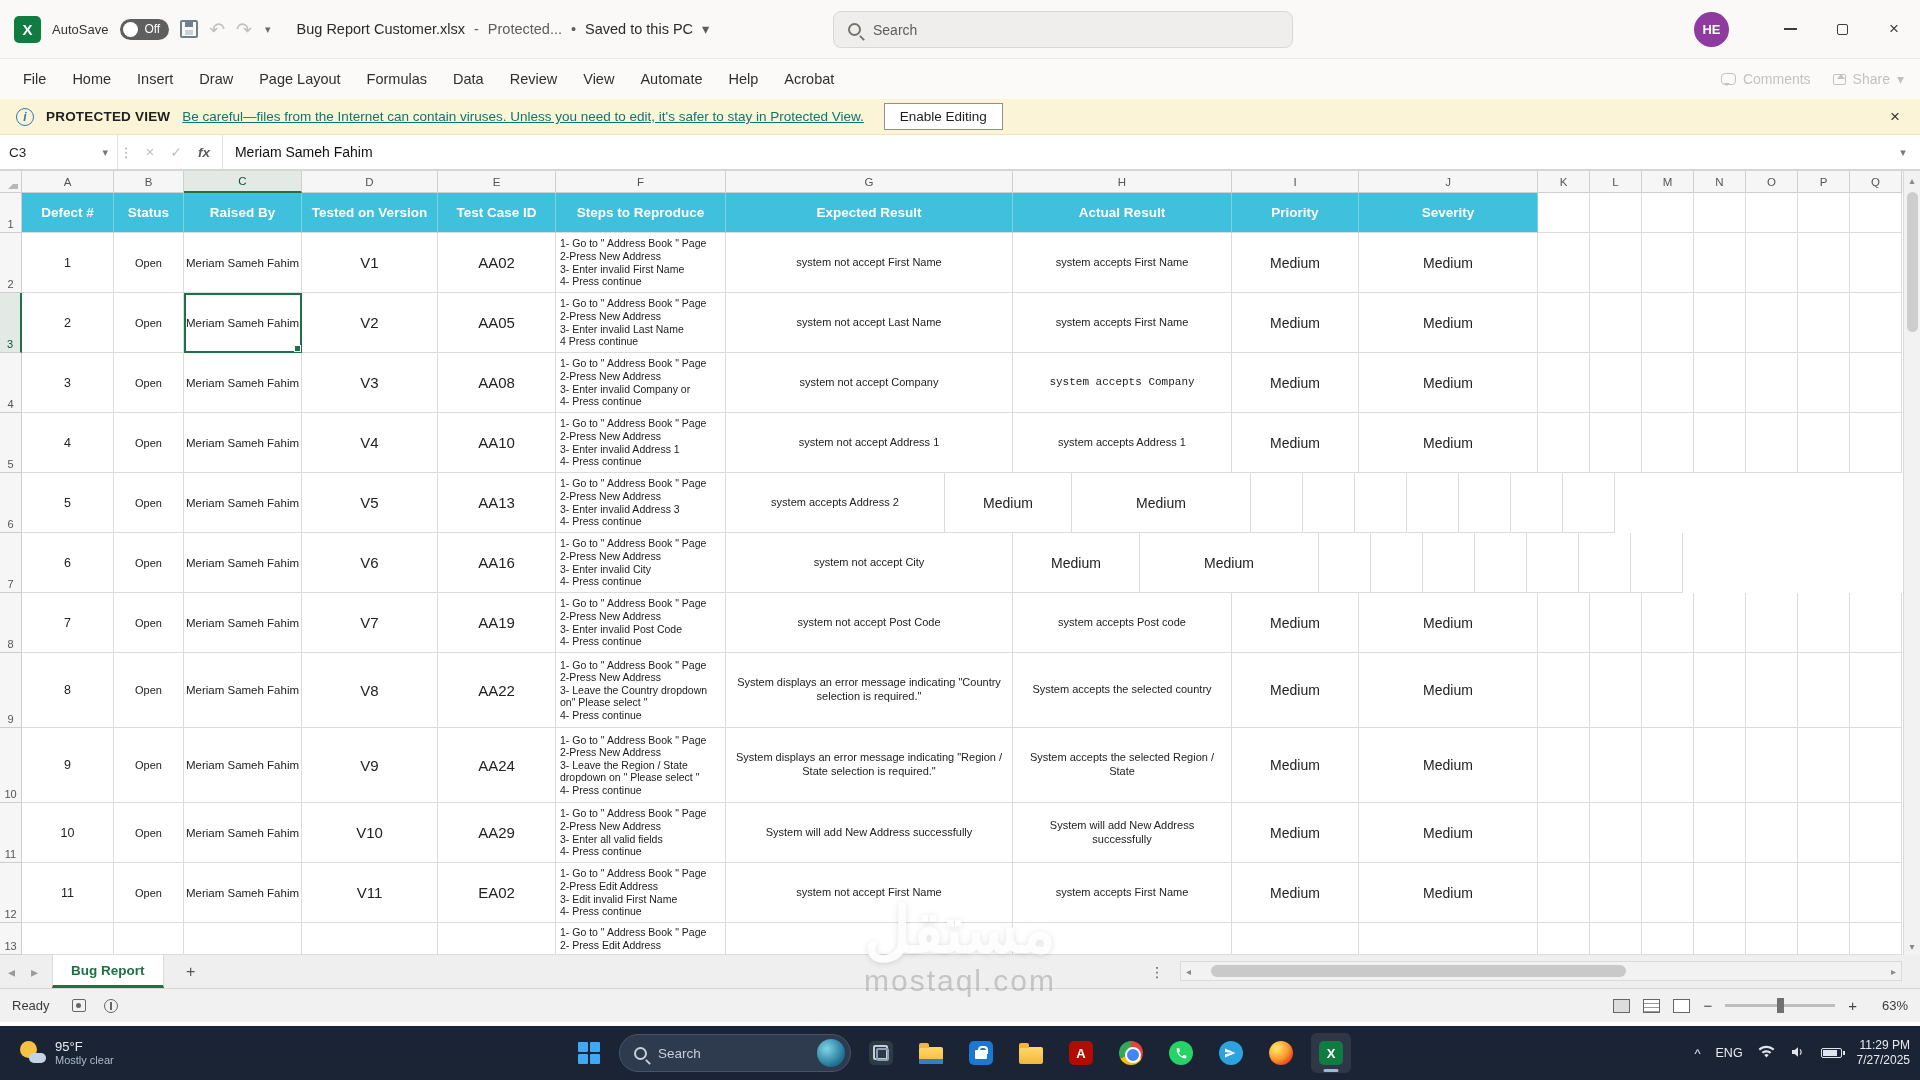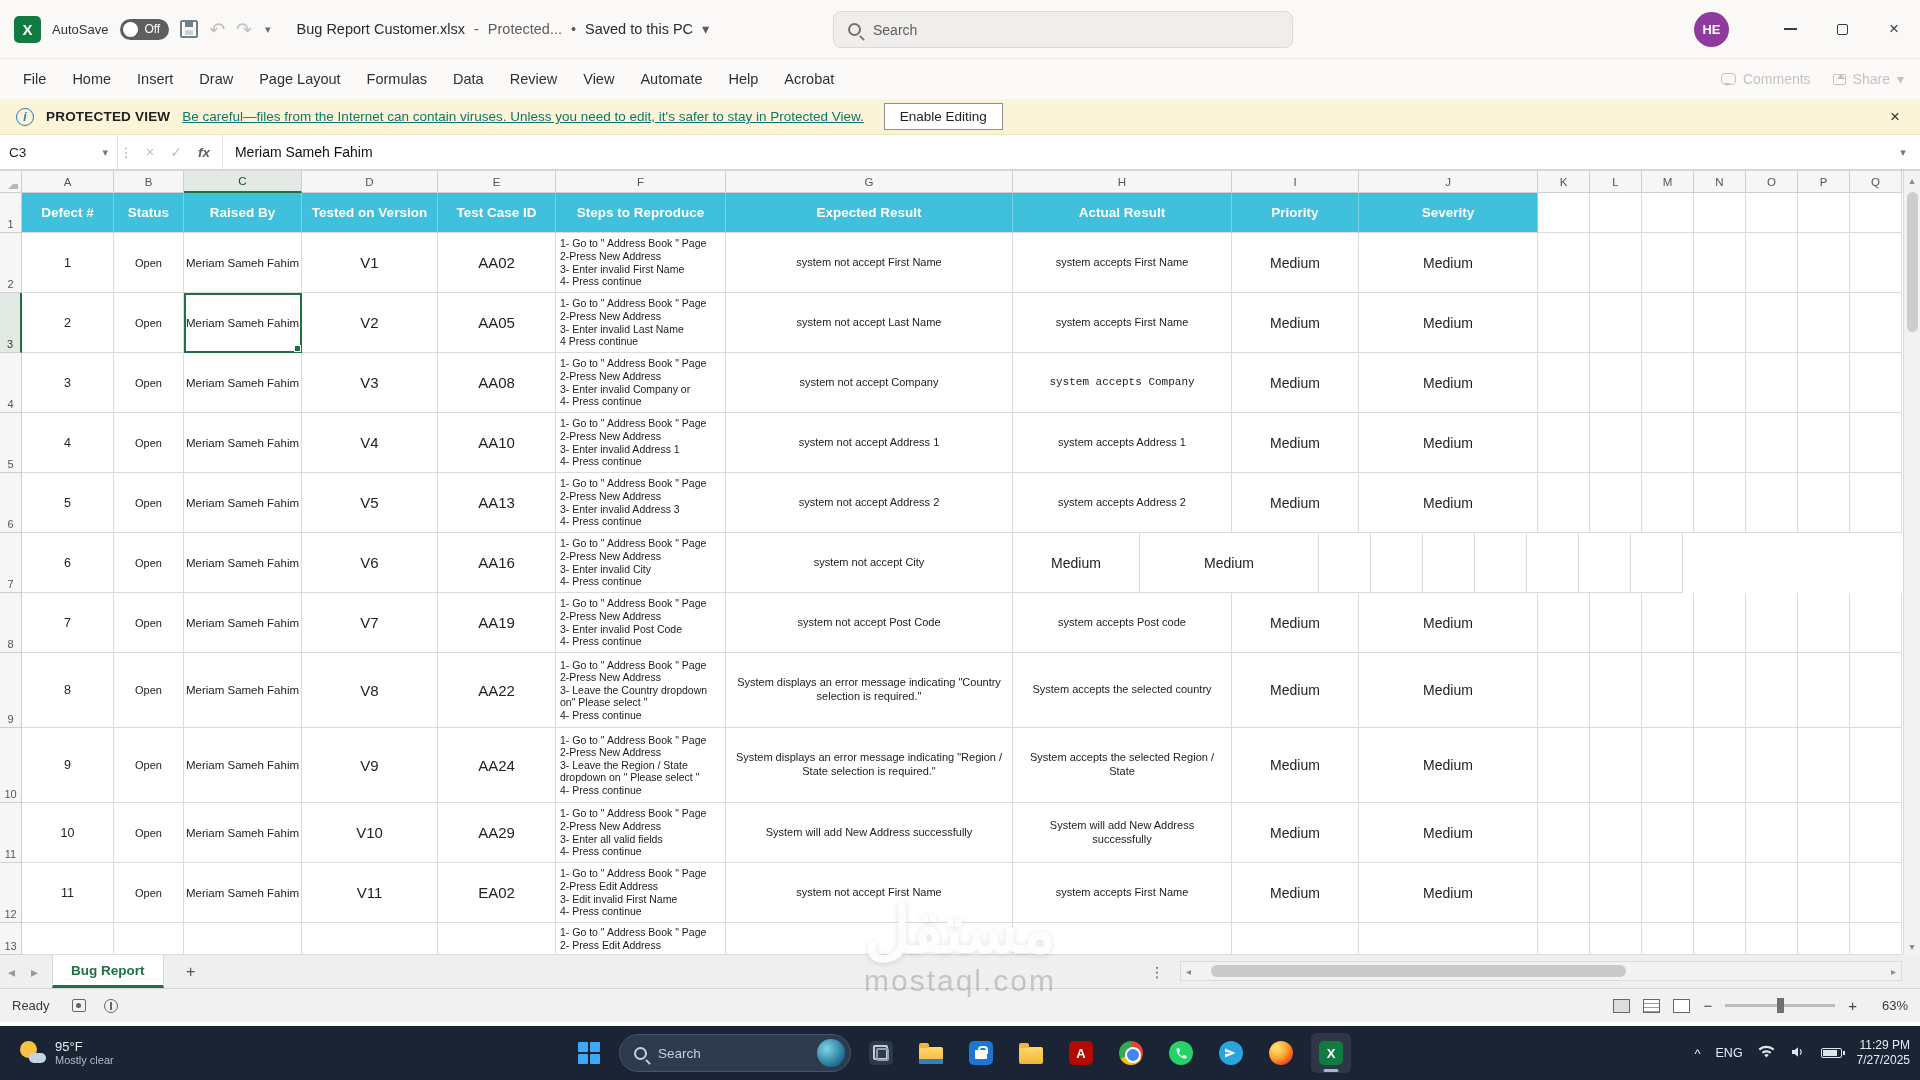--- a/index.html
+++ b/index.html
@@ -402,21 +402,20 @@
         <div class="cell f-status" style="width: 70px;">Open</div>
         <div class="cell f-name" style="width: 118px;">Meriam Sameh Fahim</div>
         <div class="cell f-ver" style="width: 136px;">V5</div>
         <div class="cell f-tc" style="width: 118px;">AA13</div>
         <div class="cell f-steps" style="width: 170px;">
           <div>1- Go to " Address Book " Page</div>
           <div>2-Press New Address</div>
           <div>3- Enter invalid Address 3</div>
           <div>4- Press continue</div>
         </div>
-        <div class="cell f-exp" style="width: 287px;">system not accept Address 2</div>
         <div class="cell f-exp" style="width: 219px;">system accepts  Address 2</div>
         <div class="cell f-pri" style="width: 127px;">Medium</div>
         <div class="cell f-pri" style="width: 179px;">Medium</div>
         <div class="cell" style="width: 52px;"></div>
         <div class="cell" style="width: 52px;"></div>
         <div class="cell" style="width: 52px;"></div>
         <div class="cell" style="width: 52px;"></div>
         <div class="cell" style="width: 52px;"></div>
         <div class="cell" style="width: 52px;"></div>
         <div class="cell" style="width: 52px;"></div>

